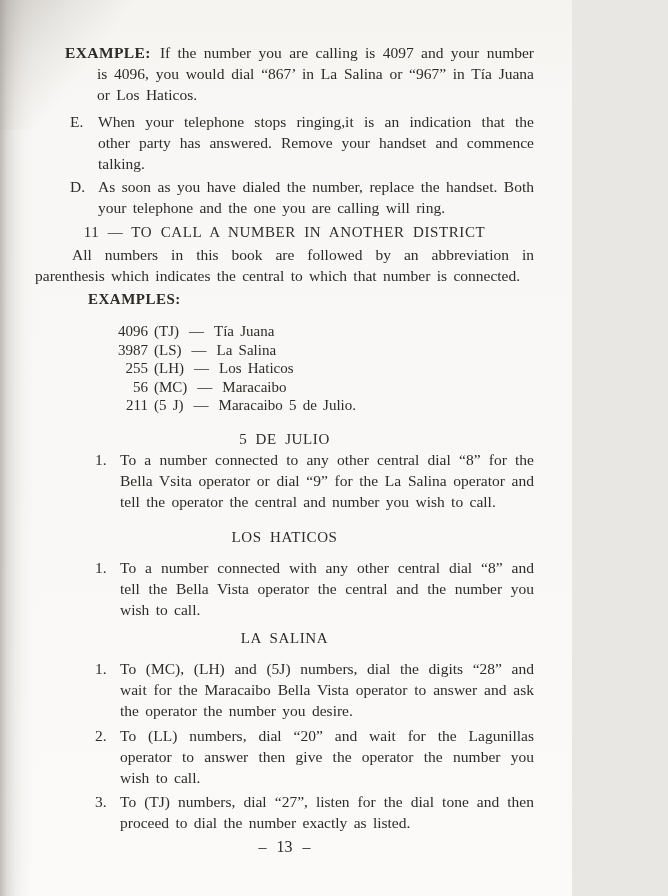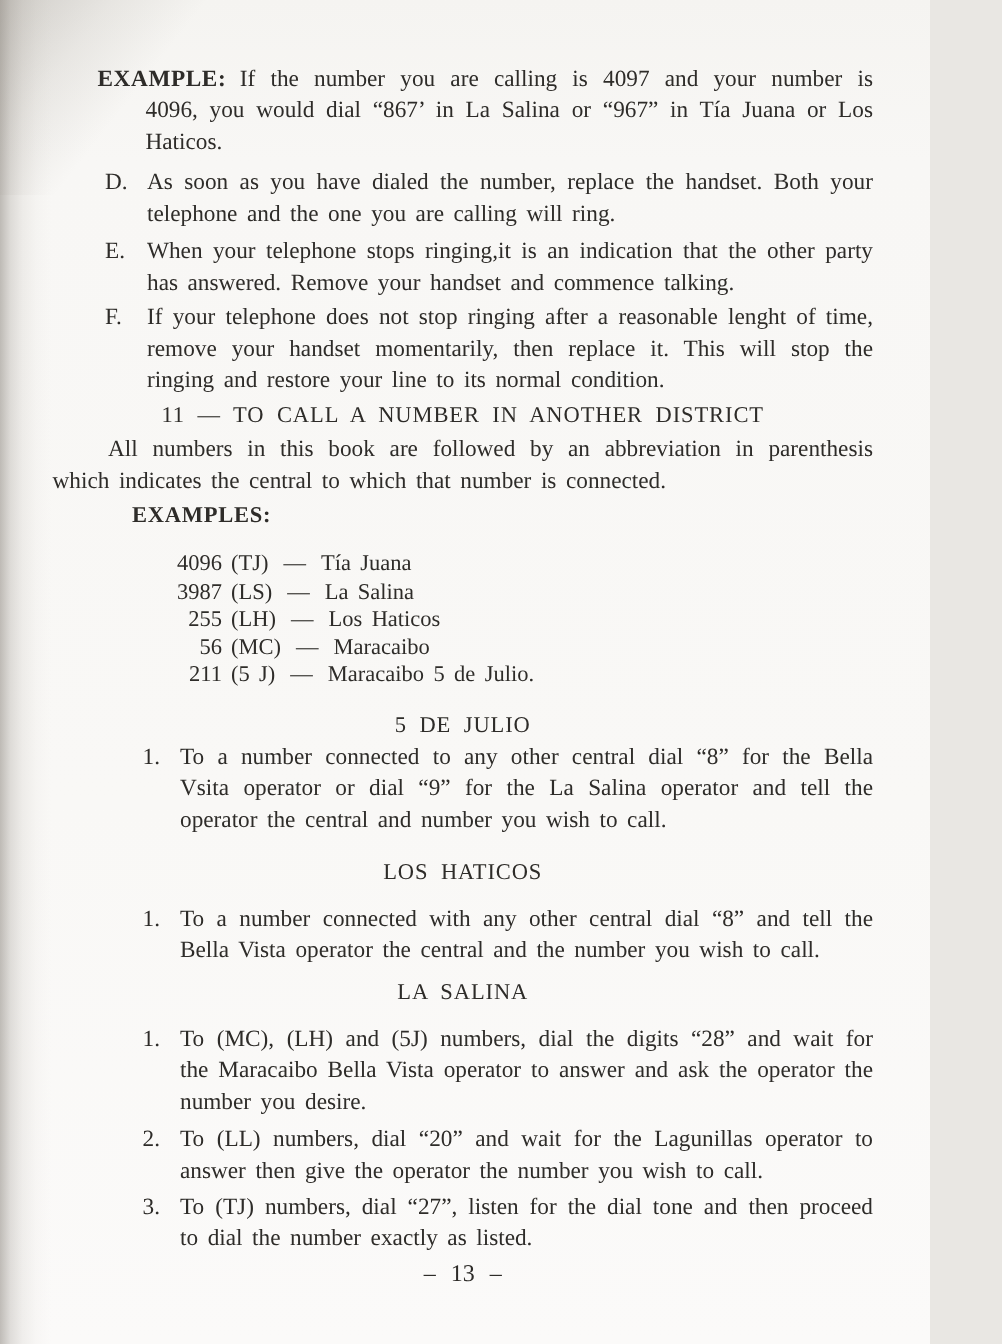--- a/index.html
+++ b/index.html
@@ -4,21 +4,21 @@
 <style>
   html, body { margin: 0; padding: 0; }
   body {
     width: 668px; height: 896px;
     background: #e9e7e3;
     font-family: "Liberation Serif", "DejaVu Serif", serif;
     overflow: hidden;
   }
   .page {
     position: relative;
-    width: 620px; height: 896px;
+    width: 572px; height: 896px;
     background:
       linear-gradient(180deg, #f5f4f1 0%, #f8f7f5 12%, #f9f8f6 60%, #fbfaf9 100%);
     color: #2e2c29;
     overflow: hidden;
   }
   .edge-left {
     position: absolute; left: 0; top: 0; bottom: 0; width: 34px;
     background: linear-gradient(to right,
       rgba(132,126,118,0.50) 0px,
       rgba(150,144,136,0.28) 7px,
@@ -79,25 +79,24 @@
 <body>
 
 <div class="page">
   <div class="edge-left"></div>
   <div class="corner"></div>
 
   <div class="content">
 
     <p class="hang example"><span class="lbl">EXAMPLE:</span><span>If the number you are calling is 4097 and your number is 4096, you would dial “867’ in La Salina or “967” in Tía Juana or Los Haticos.</span></p>
 
+    <p class="lettered" style="margin-bottom:2px"><span class="letter">E.</span><span>When your telephone stops ringing,it is an indication that the other party has answered.  Remove your handset and commence talking.</span></p>
+
     <p class="lettered" style="margin-bottom:4px"><span class="letter">D.</span><span>As soon as you have dialed the number, replace the handset.  Both your telephone and the one you are calling will ring.</span></p>
 
-    <p class="lettered" style="margin-bottom:2px"><span class="letter">E.</span><span>When your telephone stops ringing,it is an indication that the other party has answered.  Remove your handset and commence talking.</span></p>
-
-    <p class="lettered" style="margin-bottom:3px"><span class="letter">F.</span><span>If your telephone does not stop ringing after a reasonable lenght of time, remove your handset momentarily, then replace it.  This will stop the ringing and restore your line to its normal condition.</span></p>
 
     <p class="sec-heading" style="margin-bottom:2px">11 — TO CALL A NUMBER IN ANOTHER DISTRICT</p>
 
     <p class="indent-para" style="margin-bottom:3px">All numbers in this book are followed by an abbreviation in parenthesis which indicates the central to which that number is connected.</p>
 
     <p class="examples-label" style="margin-bottom:13px">EXAMPLES:</p>
 
     <div class="ex-list" style="margin-bottom:14px">
       <div class="ex-row"><span class="ex-num">4096</span><span class="ex-code">(TJ)</span><span class="ex-dash">—</span><span class="ex-name">Tía Juana</span></div>
       <div class="ex-row"><span class="ex-num">3987</span><span class="ex-code">(LS)</span><span class="ex-dash">—</span><span class="ex-name">La Salina</span></div>

